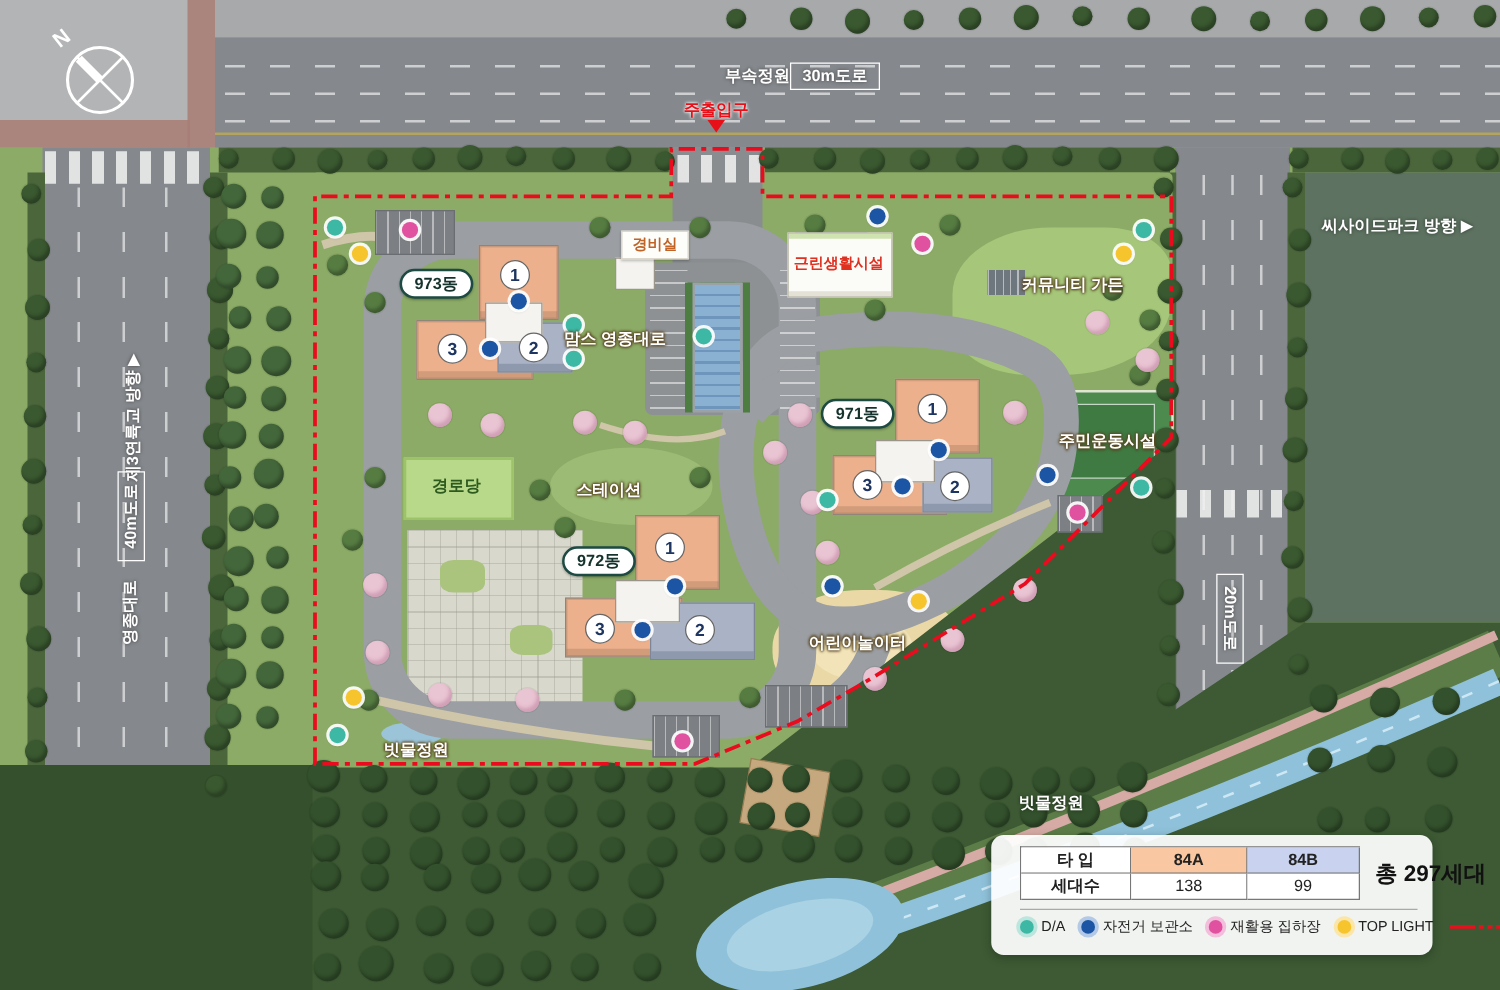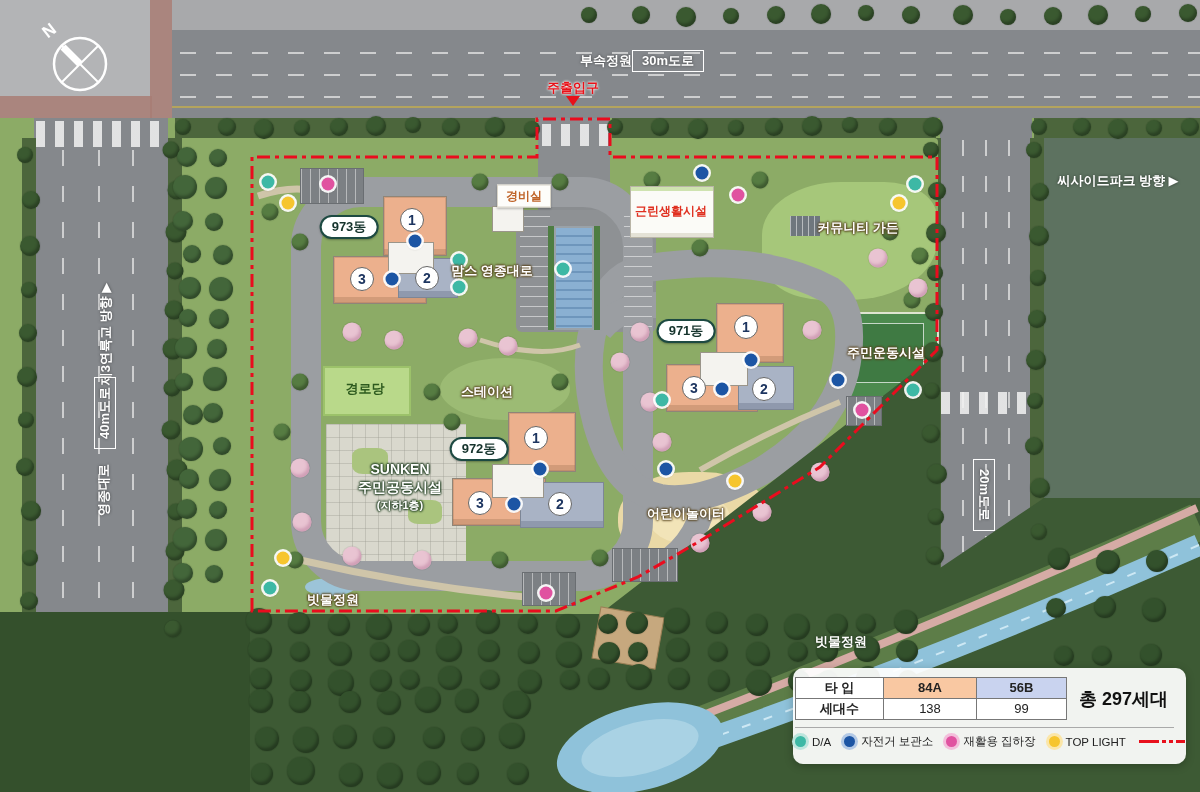--- a/index.html
+++ b/index.html
@@ -55,22 +55,22 @@
   .senior-label{color:#2d5a1e;font-weight:bold;font-size:13px;}
   .sunken{color:#fff;font-weight:bold;font-size:14px;text-align:center;line-height:1.25;
        text-shadow:-1px 0 2px rgba(40,70,40,.95),1px 0 2px rgba(40,70,40,.95),0 -1px 2px rgba(40,70,40,.95),0 1px 2px rgba(40,70,40,.95);}
   .sunken small{font-size:11px;font-weight:bold;}
   
   .map-dot{width:13px;height:13px;border-radius:50%;transform:translate(-50%,-50%);
        box-shadow:0 0 0 2.5px rgba(255,255,255,.92),0 1px 3px rgba(0,0,0,.45);}
   .tree{border-radius:50%;transform:translate(-50%,-50%);
        box-shadow:inset -2px -3px 3px rgba(0,0,0,.28),0 0 0 1px rgba(0,0,0,.06);}
   
-  .legend{left:793px;top:668px;width:393px;height:96px;background:rgba(255,255,255,.93);
-       border-radius:10px;padding:9px 12px 7px 2px;box-sizing:border-box;box-shadow:0 2px 8px rgba(0,0,0,.25);}
+  .legend{left:793px;top:668px;width:353px;height:96px;background:rgba(255,255,255,.93);
+       border-radius:10px;padding:9px 12px 7px 23px;box-sizing:border-box;box-shadow:0 2px 8px rgba(0,0,0,.25);}
   .lg-row1{display:flex;align-items:center;gap:12px;}
   .lg-table{display:grid;grid-template-columns:88px 93px 90px;border-top:1px solid #777;border-left:1px solid #777;}
   .lt-cell{border-right:1px solid #777;border-bottom:1px solid #777;height:20px;line-height:20px;
        text-align:center;font-size:13px;color:#222;background:#fff;}
   .lt-head{font-weight:bold;}
   .t84a{background:#f9c8a2;font-weight:bold;}
   .t84b{background:#c9d3ef;font-weight:bold;}
   .lg-total{font-size:18px;font-weight:bold;color:#111;white-space:nowrap;}
   .lg-div{border:none;border-top:1px solid #a9a9a9;margin:7px 0 6px 0;}
   .lg-items{display:flex;align-items:center;gap:13px;font-size:11.5px;color:#222;}
@@ -473,43 +473,38 @@
   <div class="abs ctr badge" style="left:686px;top:331px">971동</div>
   <div class="abs ctr badge" style="left:479px;top:449px">972동</div>
 
   <div class="abs ctr wbox" style="left:524px;top:196px">경비실</div>
   <div class="abs ctr redtext" style="left:671px;top:211px">근린생활시설</div>
   <div class="abs ctr olabel" style="left:858px;top:228px">커뮤니티 가든</div>
   <div class="abs ctr olabel" style="left:492px;top:271px">맘스 영종대로</div>
   <div class="abs ctr olabel" style="left:886px;top:353px">주민운동시설</div>
   <div class="abs ctr senior-label" style="left:365px;top:389px">경로당</div>
   <div class="abs ctr olabel" style="left:487px;top:392px">스테이션</div>
-  <div class="abs ctr sunken" style="left:400px;top:487px">
-    <div>SUNKEN</div>
-    <div>주민공동시설</div>
-    <small>(지하1층)</small>
-  </div>
   <div class="abs ctr olabel" style="left:686px;top:514px">어린이놀이터</div>
   <div class="abs ctr olabel" style="left:333px;top:600px">빗물정원</div>
   <div class="abs ctr road-label" style="left:841px;top:642px">빗물정원</div>
 
   <svg class="abs" width="100" height="100" style="left:28px;top:10px">
     <circle cx="52" cy="54" r="26" fill="none" stroke="#fff" stroke-width="2.5"></circle>
     <line x1="34" y1="36" x2="70" y2="72" stroke="#fff" stroke-width="2"></line>
     <line x1="70" y1="36" x2="34" y2="72" stroke="#fff" stroke-width="2"></line>
     <line x1="35" y1="37" x2="52" y2="54" stroke="#fff" stroke-width="7"></line>
     <text x="16" y="26" transform="rotate(-38 22 22)" fill="#fff" font-size="17" font-weight="bold">N</text>
   </svg>
 
   <div class="abs legend">
     <div class="lg-row1">
       <div class="lg-table">
         <div class="lt-cell lt-head">타 입</div>
         <div class="lt-cell t84a">84A</div>
-        <div class="lt-cell t84b">56B</div>
+        <div class="lt-cell t84b">84B</div>
         <div class="lt-cell lt-head">세대수</div>
         <div class="lt-cell">138</div>
         <div class="lt-cell">99</div>
       </div>
       <div class="lg-total">총 297세대</div>
     </div>
     <hr class="lg-div">
     <div class="lg-items" id="legend-items">
       <div class="lg-item">
           <span class="lg-dot" style="background: rgb(61, 184, 165); box-shadow: rgb(188, 229, 221) 0px 0px 0px 3px;"></span>

